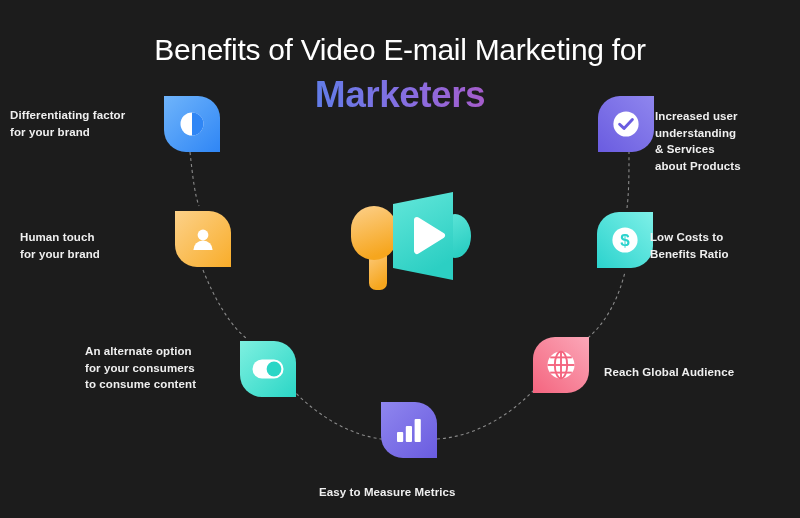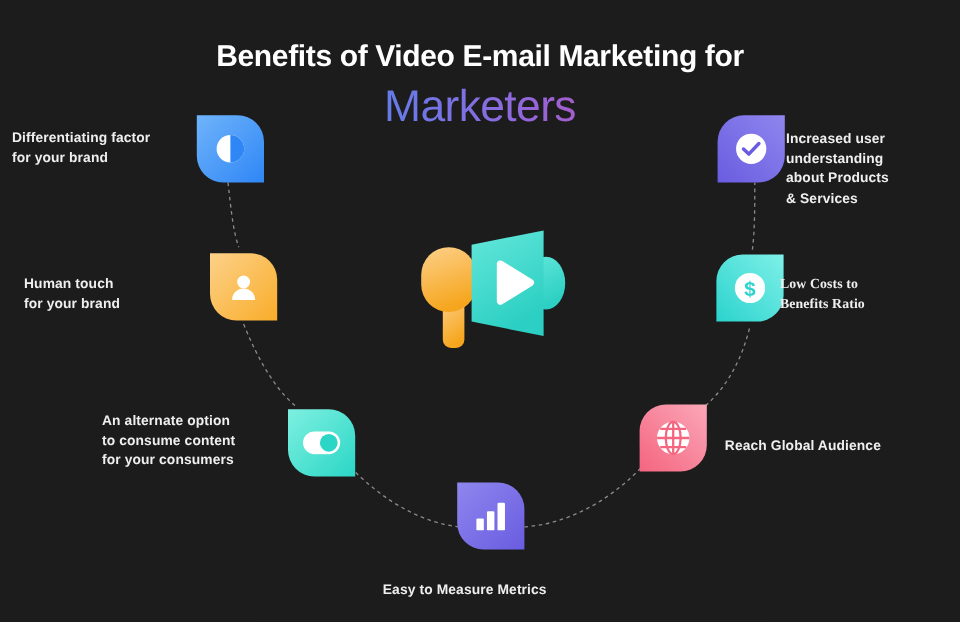--- a/index.html
+++ b/index.html
@@ -22,31 +22,31 @@
   #title-block {
     position: absolute;
     left: 0;
     top: 33px;
     width: 800px;
     text-align: center;
     pointer-events: none;
   }
   #title-line1 {
     display: block;
-    font-size: 25px;
-    font-weight: bold;
+    font-size: 30px;
+    font-weight: normal;
     letter-spacing: -0.3px;
     color: #ffffff;
     line-height: 1.15;
   }
   #title-line2 {
     display: block;
     margin-top: 7px;
     font-size: 37px;
-    font-weight: normal;
+    font-weight: bold;
     letter-spacing: -0.5px;
     line-height: 1.1;
     background: linear-gradient(90deg,
         #38e1d8 0%,
         #3a8df0 27%,
         #7f6fe0 50%,
         #d martial 0%,
         #e2399a 78%,
         #f31a6c 100%);
     background: linear-gradient(90deg,
@@ -203,22 +203,22 @@
     <div class="tile leaf-a teal" style="left:240px; top:341px;">
       <span>
         <svg width="32" height="20" viewBox="0 0 32 20">
           <rect x="0.5" y="0.5" width="31" height="19" rx="9.5" fill="#ffffff"></rect>
           <circle cx="22" cy="10" r="7.4" fill="#2bd6c6"></circle>
         </svg>
       </span>
     </div>
     <div class="caption center-align" style="left:85px; top:343px; width:145px;">
       <div>An alternate option</div>
+      <div>for your consumers</div>
       <div>to consume content</div>
-      <div>for your consumers</div>
     </div>
   </div>
 
   <div class="node">
     <div class="tile leaf-a purple" style="left:381px; top:402px;">
       <span>
         <svg width="26" height="24" viewBox="0 0 26 24">
           <rect x="1" y="14" width="6.2" height="10" rx="1" fill="#ffffff"></rect>
           <rect x="9.8" y="8" width="6.2" height="16" rx="1" fill="#ffffff"></rect>
           <rect x="18.6" y="1" width="6.2" height="23" rx="1" fill="#ffffff"></rect>
@@ -252,36 +252,36 @@
 
   <div class="node">
     <div class="tile leaf-b cyan" style="left:597px; top:212px;">
       <span>
         <svg width="28" height="28" viewBox="0 0 28 28">
           <circle cx="14" cy="14" r="12.6" fill="#ffffff"></circle>
           <text x="14" y="20.3" text-anchor="middle" font-family="'Liberation Sans', sans-serif" font-size="17" font-weight="bold" fill="#2bd3cd">$</text>
         </svg>
       </span>
     </div>
-    <div class="caption center-align" style="left:650px; top:229px; width:140px;font-family:Liberation Serif, serif;">
+    <div class="caption center-align" style="left:650px; top:229px; width:140px;">
       <div>Low Costs to</div>
       <div>Benefits Ratio</div>
     </div>
   </div>
 
   <div class="node">
     <div class="tile leaf-b violet" style="left:598px; top:96px;">
       <span>
         <svg width="28" height="28" viewBox="0 0 28 28">
           <circle cx="14" cy="14" r="12.6" fill="#ffffff"></circle>
           <path d="M 7.6 14.2 L 12 18.4 L 20.4 9.6" fill="none" stroke="#6a5ce0" stroke-width="2.9" stroke-linecap="round" stroke-linejoin="round"></path>
         </svg>
       </span>
     </div>
     <div class="caption center-align" style="left:655px; top:108px; width:133px;">
       <div>Increased user</div>
       <div>understanding</div>
+      <div>&amp; Services</div>
       <div>about Products</div>
-      <div>&amp; Services</div>
     </div>
   </div>
 
 </div>
 
 </body></html>

